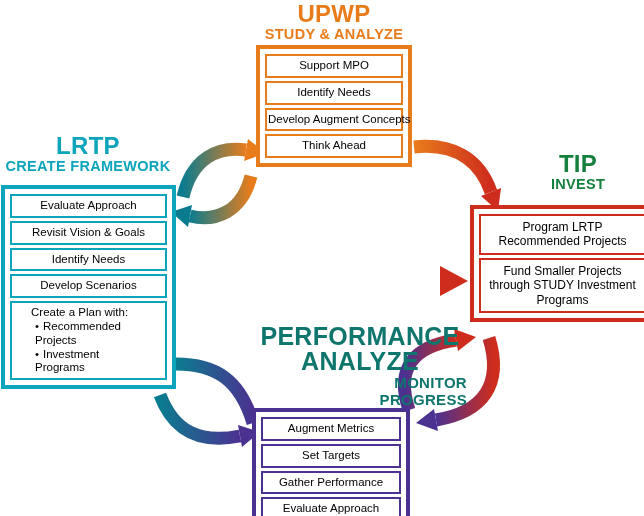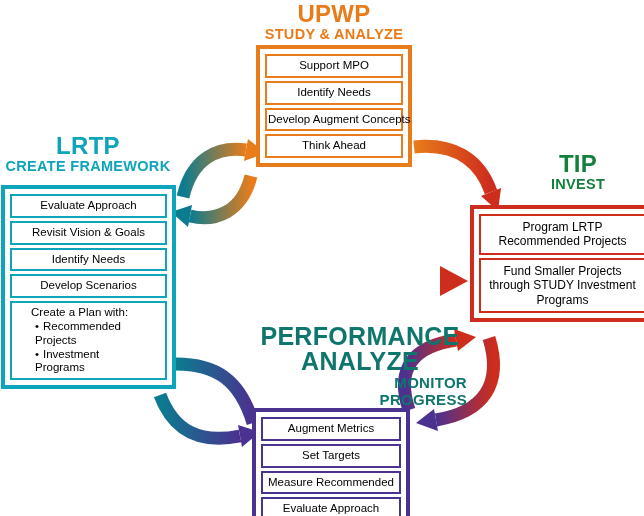--- a/index.html
+++ b/index.html
@@ -137,17 +137,17 @@
 
   <div class="hdr perf-hdr purple-t" style="left:253px;top:324px;width:214px;">
     <div class="t1">PERFORMANCE</div>
     <div class="t1">ANALYZE</div>
     <div class="t2">MONITOR</div>
     <div class="t2">PROGRESS</div>
   </div>
   <div class="group-box purple-b" style="left:252px;top:408px;width:158px;">
     <div class="item">Augment Metrics</div>
     <div class="item">Set Targets</div>
-    <div class="item">Measure Recommended</div>
+    <div class="item">Gather Performance</div>
     <div class="item">Evaluate Approach</div>
   </div>
 
 </div>
 
 </body></html>

